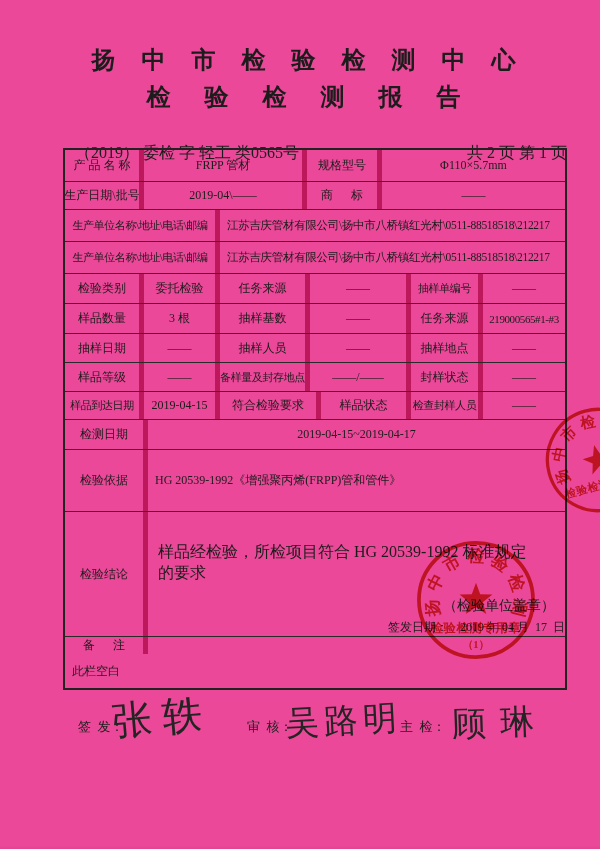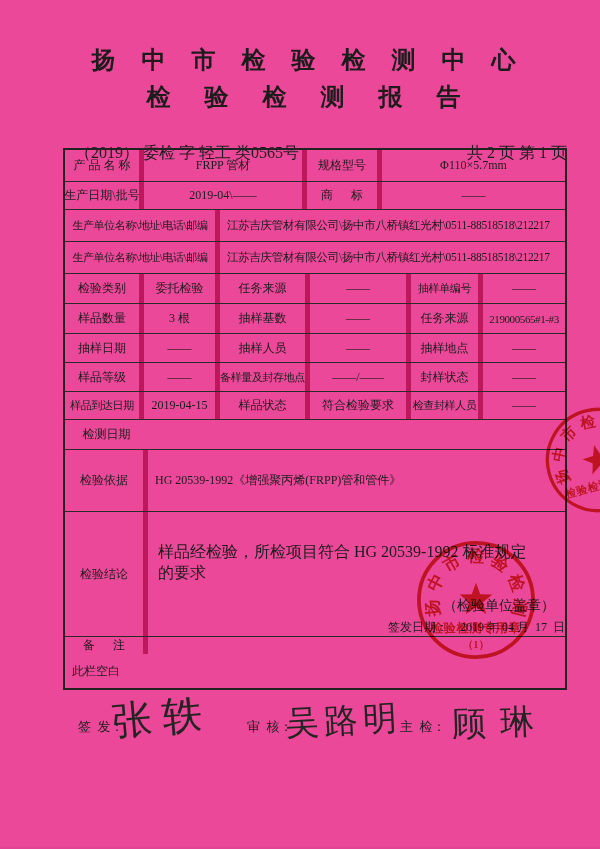--- a/index.html
+++ b/index.html
@@ -129,28 +129,29 @@
       <div class="c w2">——</div>
       <div class="c w3 tight">备样量及封存地点</div>
       <div class="c w4">——/——</div>
       <div class="c w5">封样状态</div>
       <div class="c fx">——</div>
     </div>
 
     <div class="r" style="height:28px">
       <div class="c w1 tight">样品到达日期</div>
       <div class="c w2">2019-04-15</div>
+      <div class="c w4">符合检验要求</div>
       <div class="c w3">样品状态</div>
-      <div class="c w4">符合检验要求</div>
       <div class="c w5 tight">检查封样人员</div>
       <div class="c fx">——</div>
     </div>
 
     <div class="r" style="height:30px">
       <div class="c d1">检测日期</div>
+      <div class="c fx">2019-04-15~2019-04-17</div>
     </div>
 
     <div class="r" style="height:62px">
       <div class="c d1">检验依据</div>
       <div class="c fx left">HG 20539-1992《增强聚丙烯(FRPP)管和管件》</div>
     </div>
 
     <div class="r" style="height:125px">
       <div class="c d1">检验结论</div>
       <div class="c fx concl">

